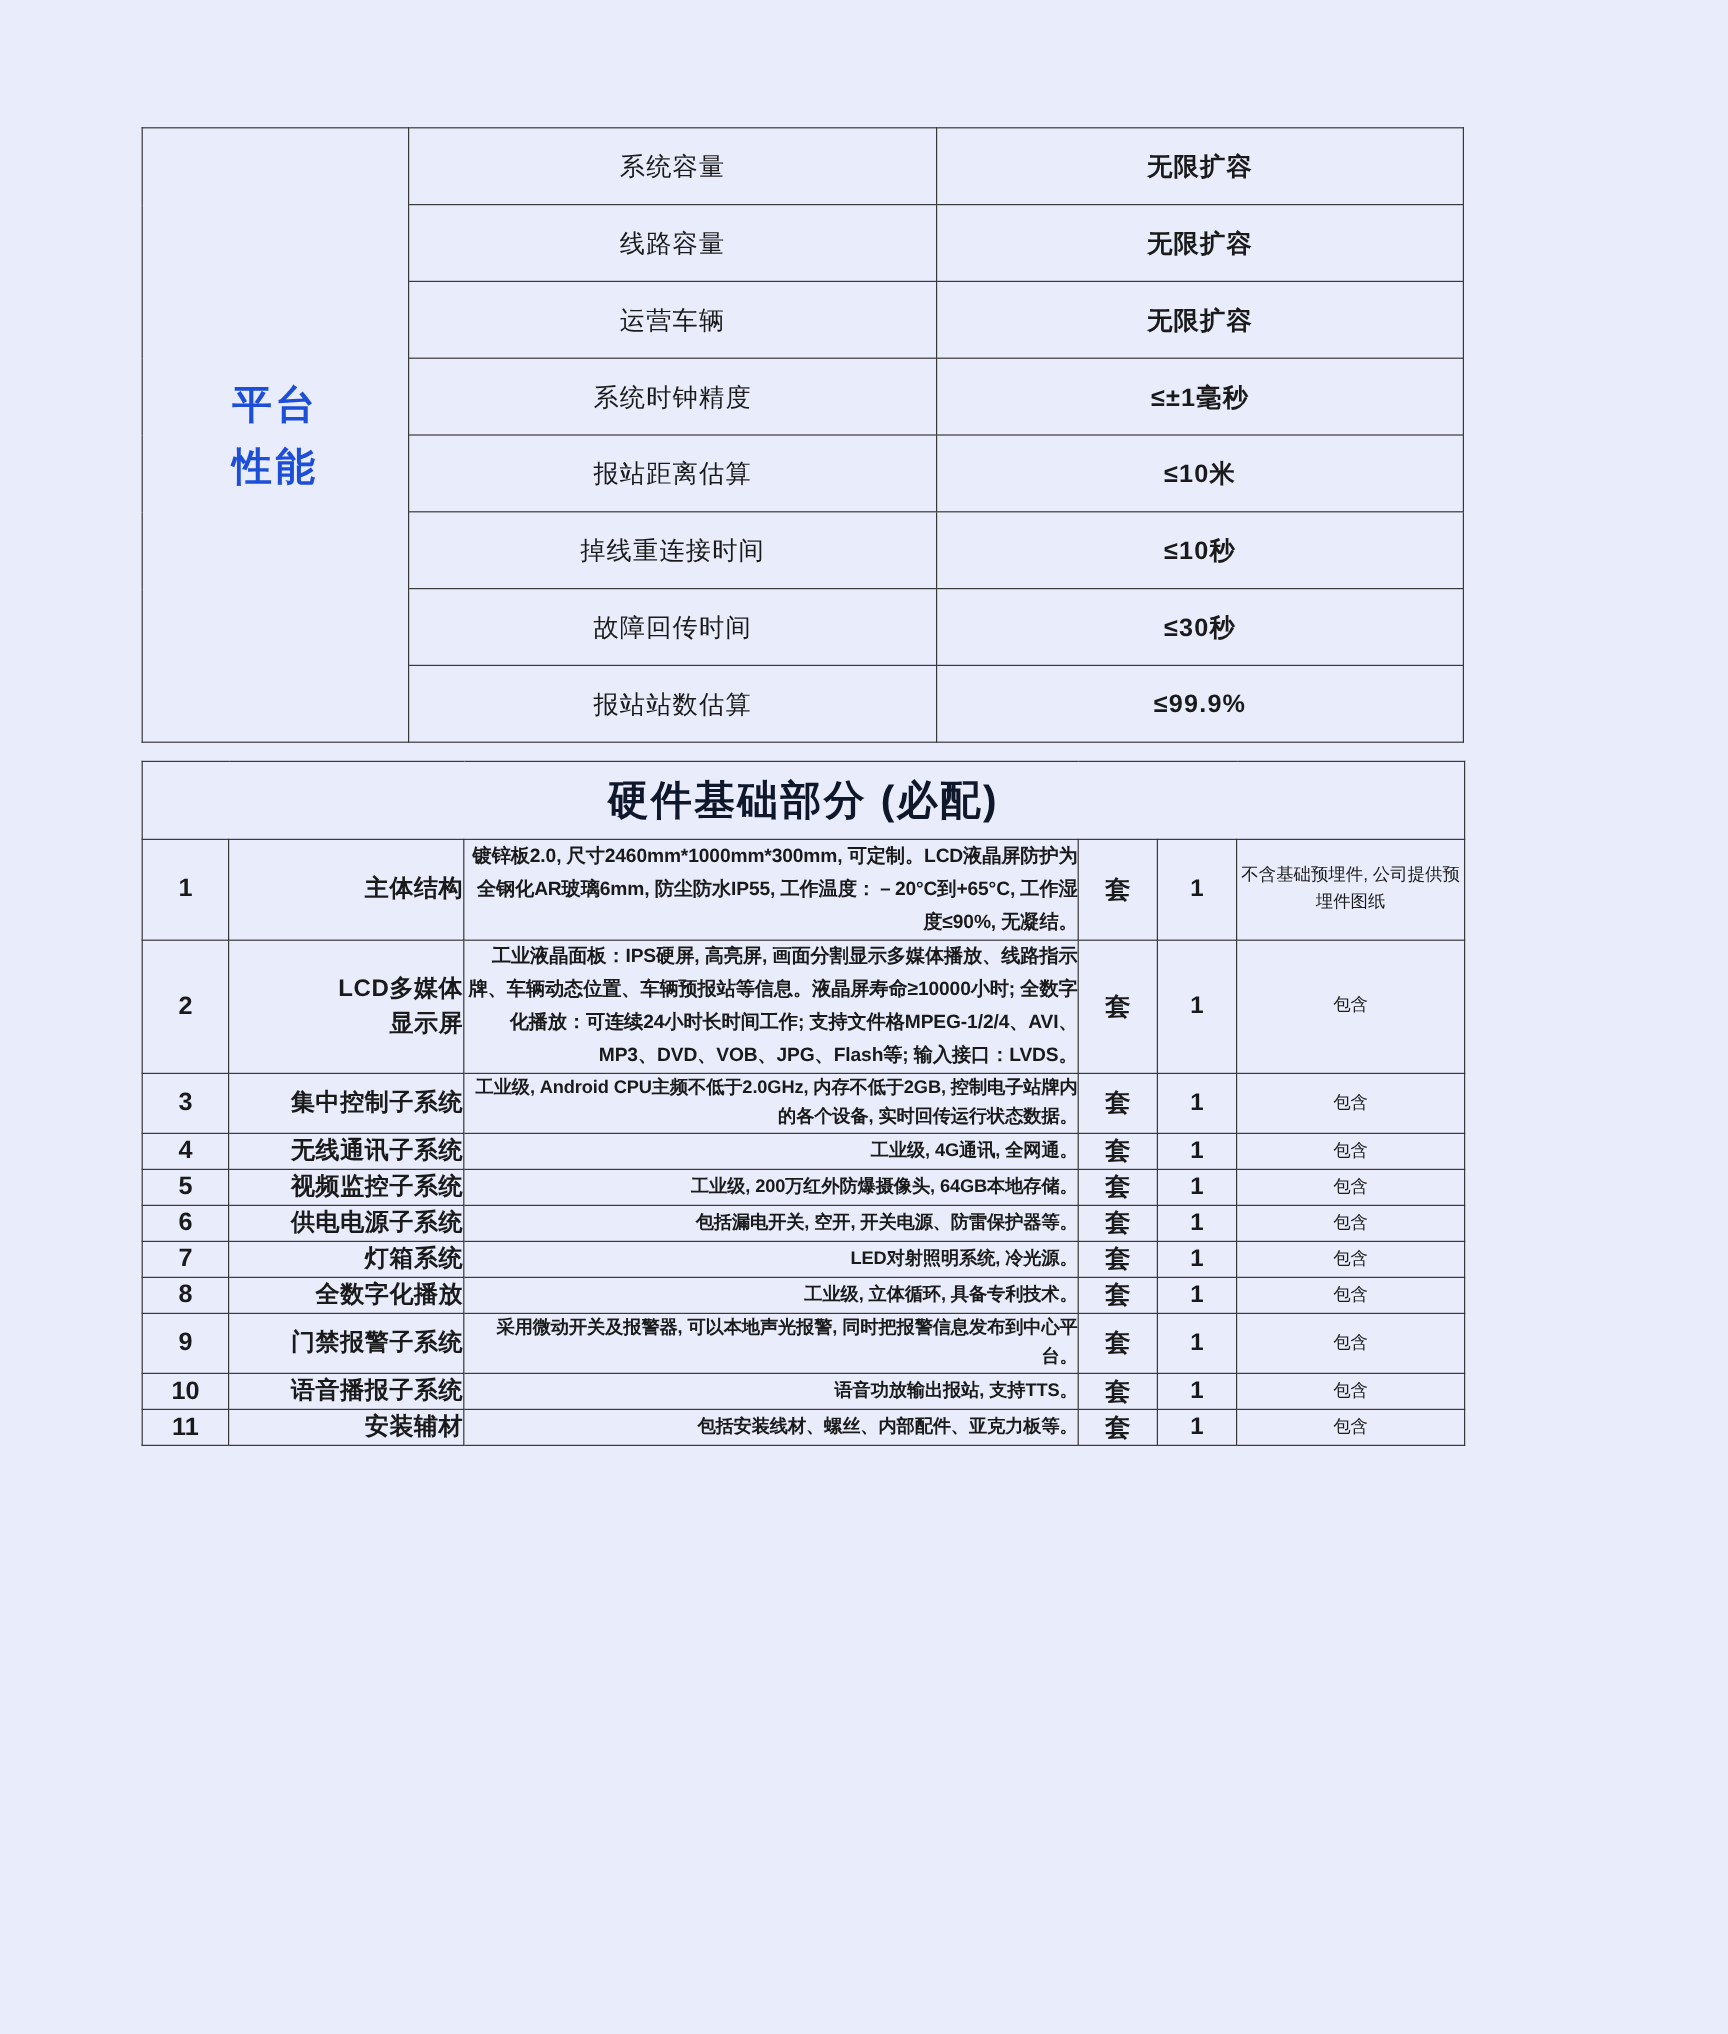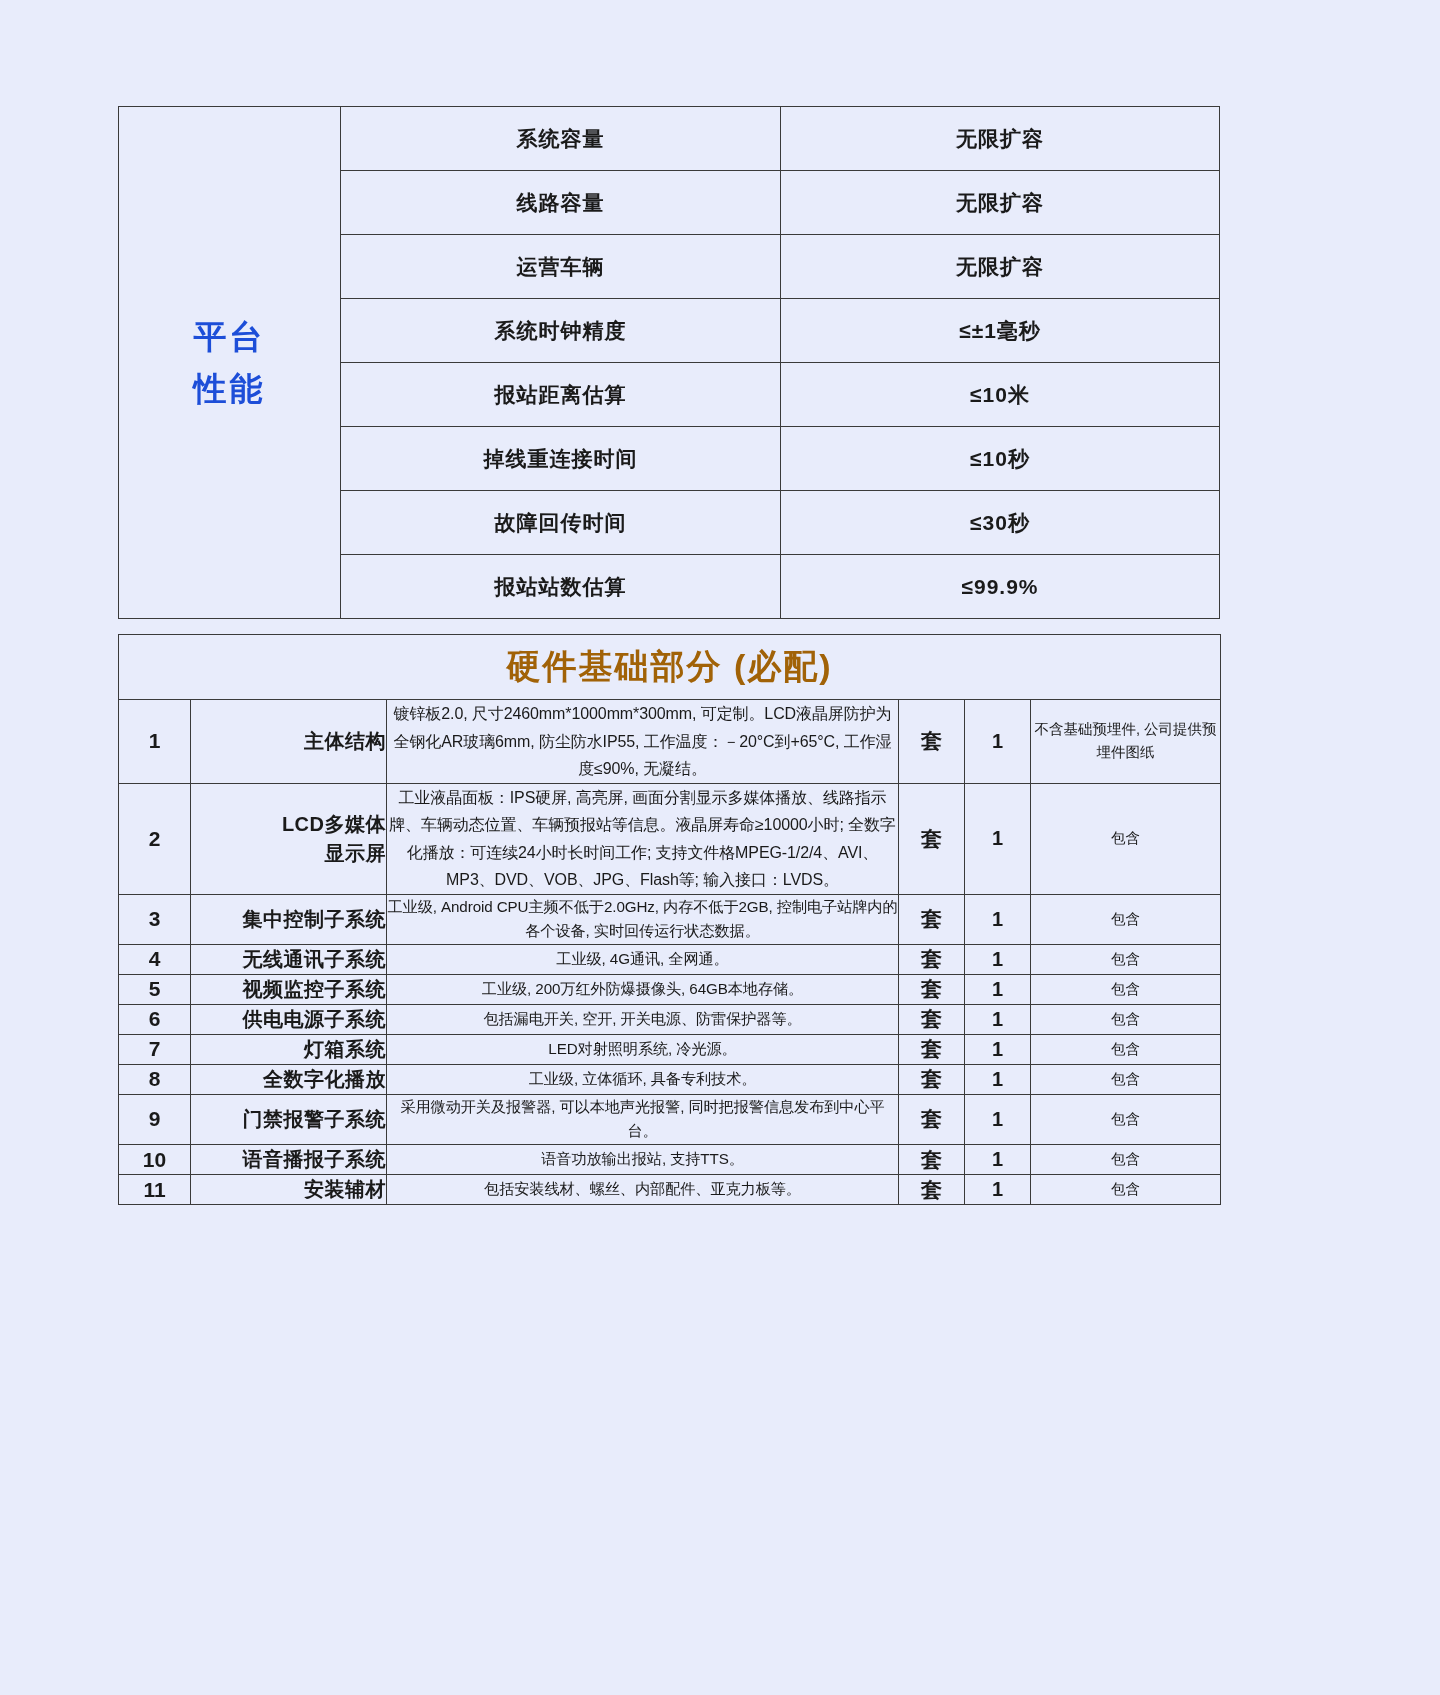--- a/index.html
+++ b/index.html
@@ -49,21 +49,21 @@
     font-size: 33px;
     line-height: 1.55;
     letter-spacing: 3px;
   }
   .t1-label-cell .lbl-line { display: block; }
   .t1-key {
     width: 440px;
     height: 63px;
     text-align: center;
     vertical-align: middle;
-    font-weight: bold;
+    font-weight: normal;
     font-size: 21px;
     letter-spacing: 1px;
   }
   .t1-val {
     text-align: center;
     vertical-align: middle;
     font-weight: bold;
     font-size: 21px;
     letter-spacing: 1px;
   }
@@ -72,21 +72,21 @@
   .tbl2-wrap {
     position: absolute;
     left: 118px;
     top: 634px;
     width: 1102px;
   }
   .t2-title td {
     height: 64px;
     text-align: center;
     vertical-align: middle;
-    color: #a16207;
+    color: #0f172a;
     font-weight: bold;
     font-size: 34px;
     letter-spacing: 2px;
   }
   col.c-no    { width: 72px; }
   col.c-name  { width: 196px; }
   col.c-desc  { width: 512px; }
   col.c-unit  { width: 66px; }
   col.c-qty   { width: 66px; }
   col.c-note  { width: 190px; }
@@ -100,26 +100,27 @@
   td.cell-name {
     text-align: right;
     vertical-align: middle;
     font-weight: bold;
     font-size: 20px;
     letter-spacing: 0.5px;
     line-height: 1.45;
     padding: 2px 4px;
   }
   td.cell-desc {
-    text-align: center;
+    text-align: right;
     vertical-align: middle;
     font-size: 15.2px;
     line-height: 1.62;
     padding: 8px 10px 8px 12px;
     letter-spacing: -0.1px;
+    font-weight: bold;
   }
   td.cell-desc.lg {
     font-size: 16px;
     line-height: 1.72;
   }
   td.cell-unit {
     text-align: center;
     vertical-align: middle;
     font-weight: bold;
     font-size: 21px;

